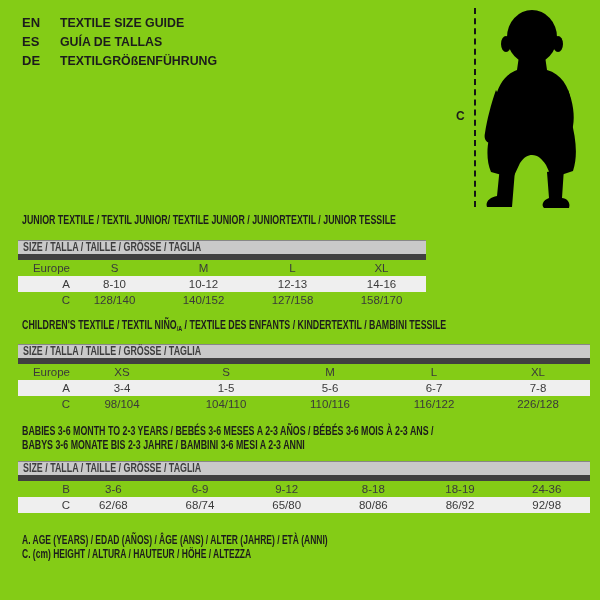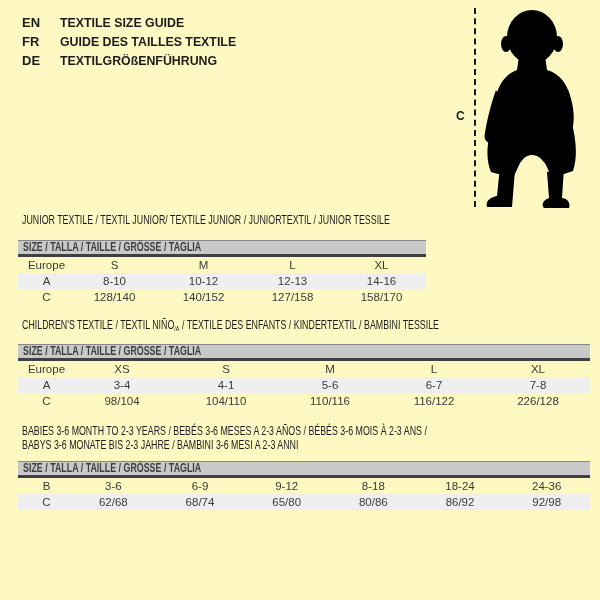--- a/index.html
+++ b/index.html
@@ -1,67 +1,67 @@
 <!DOCTYPE html>
 <html><head>
 <meta charset="utf-8">
 <style>
   html,body { margin:0; padding:0; background:#fff; }
   .canvas {
-    position:relative; width:600px; height:600px; background:#fef9c3;
+    position:relative; width:600px; height:600px; background:#84cc16;
     font-family:"Liberation Sans", sans-serif; color:#1c1c1c; overflow:hidden;
   }
   
   .cond  { display:inline-block; white-space:nowrap; transform:scaleX(0.68); transform-origin:0 50%; }
   .cond2 { display:inline-block; white-space:nowrap; transform:scaleX(0.74); transform-origin:0 50%; }
   .condL { display:inline-block; white-space:nowrap; transform:scaleX(0.95); transform-origin:0 50%; }
 
   
   .langs { position:absolute; left:22px; top:13px; }
   .lang-row { display:flex; height:19px; align-items:center; font-weight:bold; font-size:13px; }
   .lang-code { width:38px; flex:0 0 38px; }
 
   
   .height-line { position:absolute; left:474px; top:8px; height:199px; width:0; border-left:2px dashed #161616; }
   .height-label { position:absolute; left:456px; top:109px; font-weight:bold; font-size:12px; }
   .baby { position:absolute; left:483px; top:6px; }
 
   
-  .tbl-title { position:absolute; left:22px; font-weight:normal; font-size:13px; line-height:14px; }
+  .tbl-title { position:absolute; left:22px; font-weight:bold; font-size:13px; line-height:14px; }
   .tbl { position:absolute; left:18px; font-size:11.5px; color:#3a3a3a; }
   .size-bar {
-    background:#c9c9c9; border-top:1px solid #878787; border-bottom:3px solid #404040;
+    background:#c9c9c9; border-top:1px solid #878787; border-bottom:6px solid #404040;
     height:13px; line-height:13px; padding-left:5px; color:#3d3d3d;
     font-weight:bold; font-size:12px;
   }
   .t-row { display:flex; height:16px; align-items:center; }
   .t-row.stripe { background:#efefef; }
-  .t-label { flex:0 0 47px; padding-left:5px; text-align:center; }
+  .t-label { flex:0 0 47px; padding-left:5px; text-align:right; }
   .t-cell { flex:1; text-align:center; }
   .w1 { width:408px; }
   .w2 { width:572px; }
   .sub-a { font-size:8px; vertical-align:-2px; }
 
   
   .footnotes { position:absolute; left:22px; top:534px; font-weight:bold; font-size:12.5px; }
   .footnote-line { height:13.5px; line-height:13.5px; }
 </style>
 </head>
 <body>
 
 <div class="canvas">
 
   <div class="langs">
     <div class="lang-row">
       <span class="lang-code">EN</span>
       <span class="condL">TEXTILE SIZE GUIDE</span>
     </div>
     <div class="lang-row">
-      <span class="lang-code">FR</span>
-      <span class="condL">GUIDE DES TAILLES TEXTILE</span>
+      <span class="lang-code">ES</span>
+      <span class="condL">GUÍA DE TALLAS</span>
     </div>
     <div class="lang-row">
       <span class="lang-code">DE</span>
       <span class="condL">TEXTILGRÖßENFÜHRUNG</span>
     </div>
   </div>
 
   <div class="height-line"></div>
   <div class="height-label">C</div>
   <svg class="baby" width="96" height="202" viewBox="0 0 96 202" xmlns="http://www.w3.org/2000/svg">
@@ -119,21 +119,21 @@
       <span class="t-label">Europe</span>
       <span class="t-cell">XS</span>
       <span class="t-cell">S</span>
       <span class="t-cell">M</span>
       <span class="t-cell">L</span>
       <span class="t-cell">XL</span>
     </div>
     <div class="t-row stripe">
       <span class="t-label">A</span>
       <span class="t-cell">3-4</span>
-      <span class="t-cell">4-1</span>
+      <span class="t-cell">1-5</span>
       <span class="t-cell">5-6</span>
       <span class="t-cell">6-7</span>
       <span class="t-cell">7-8</span>
     </div>
     <div class="t-row">
       <span class="t-label">C</span>
       <span class="t-cell">98/104</span>
       <span class="t-cell">104/110</span>
       <span class="t-cell">110/116</span>
       <span class="t-cell">116/122</span>
@@ -148,30 +148,36 @@
   <div class="tbl w2" style="top:461px;">
     <div class="size-bar">
       <span class="cond2">SIZE / TALLA / TAILLE / GRÖSSE / TAGLIA</span>
     </div>
     <div class="t-row">
       <span class="t-label">B</span>
       <span class="t-cell">3-6</span>
       <span class="t-cell">6-9</span>
       <span class="t-cell">9-12</span>
       <span class="t-cell">8-18</span>
-      <span class="t-cell">18-24</span>
+      <span class="t-cell">18-19</span>
       <span class="t-cell">24-36</span>
     </div>
     <div class="t-row stripe">
       <span class="t-label">C</span>
       <span class="t-cell">62/68</span>
       <span class="t-cell">68/74</span>
       <span class="t-cell">65/80</span>
       <span class="t-cell">80/86</span>
       <span class="t-cell">86/92</span>
       <span class="t-cell">92/98</span>
     </div>
   </div>
 
   <div class="footnotes">
+    <div class="footnote-line">
+      <span class="cond">A. AGE (YEARS) / EDAD (AÑOS) / ÂGE (ANS) / ALTER (JAHRE) / ETÀ (ANNI)</span>
+    </div>
+    <div class="footnote-line">
+      <span class="cond">C. (cm) HEIGHT / ALTURA / HAUTEUR / HÖHE / ALTEZZA</span>
+    </div>
   </div>
 
 </div>
 
 </body></html>

